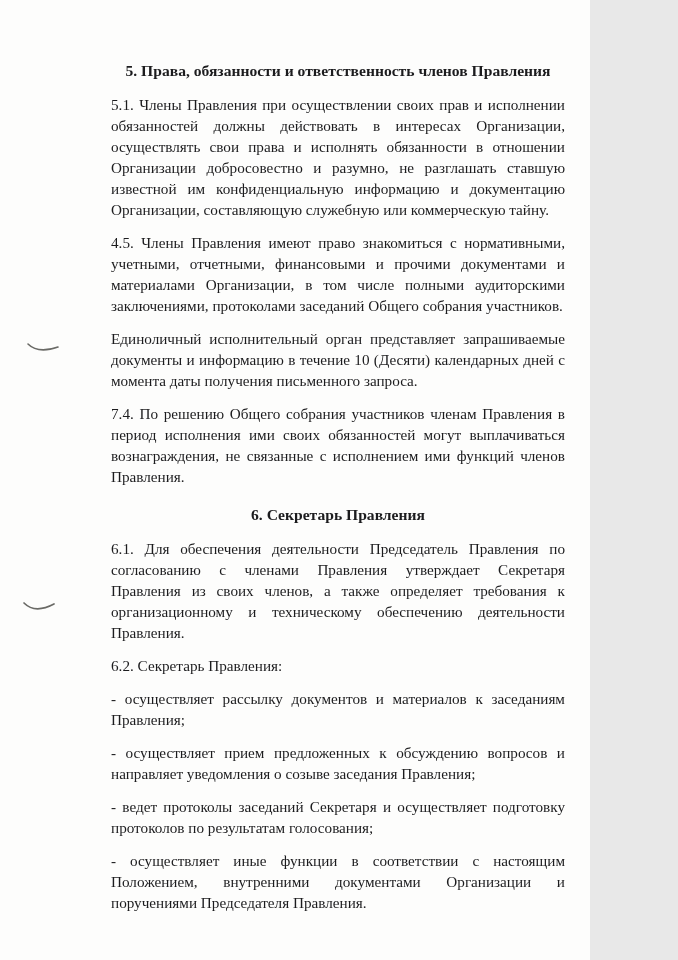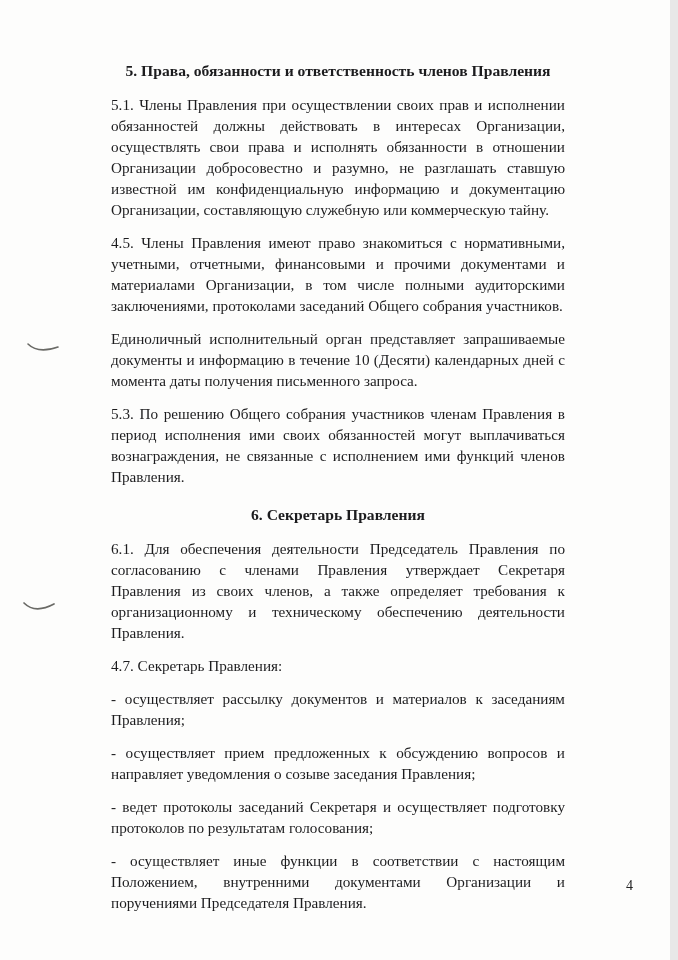--- a/index.html
+++ b/index.html
@@ -2,21 +2,21 @@
 <html lang="ru"><head>
 <meta charset="utf-8">
 <style>
   html, body {
     margin: 0;
     padding: 0;
     background: #e8e8e8;
   }
   .page {
     position: relative;
-    width: 670px;
+    width: 590px;
     height: 960px;
     background: #fdfdfc;
     overflow: hidden;
     font-family: "Liberation Serif", "DejaVu Serif", serif;
     color: #1c1c1e;
   }
   .content {
     position: absolute;
     left: 99px;
     top: 60px;
@@ -63,25 +63,25 @@
   <svg class="scan-artifact scan-artifact-2" width="34" height="20" viewBox="0 0 34 20">
     <path d="M2 7 Q 13 18 32 8" fill="none" stroke="#6a6a66" stroke-width="1.7" stroke-linecap="round"></path>
   </svg>
 
   <div class="content">
 
     <h2 class="section-heading">5. Права, обязанности и ответственность членов Правления</h2>
     <p class="para">5.1. Члены Правления при осуществлении своих прав и исполнении обязанностей должны действовать в интересах Организации, осуществлять свои права и исполнять обязанности в отношении Организации добросовестно и разумно, не разглашать ставшую известной им конфиденциальную информацию и документацию Организации, составляющую служебную или коммерческую тайну.</p>
     <p class="para">4.5. Члены Правления имеют право знакомиться с нормативными, учетными, отчетными, финансовыми и прочими документами и материалами Организации, в том числе полными аудиторскими заключениями, протоколами заседаний Общего собрания участников.</p>
     <p class="para">Единоличный исполнительный орган представляет запрашиваемые документы и информацию в течение 10 (Десяти) календарных дней с момента даты получения письменного запроса.</p>
-    <p class="para">5.3. По решению Общего собрания участников членам Правления в период исполнения ими своих обязанностей могут выплачиваться вознаграждения, не связанные с исполнением ими функций членов Правления.</p>
+    <p class="para">7.4. По решению Общего собрания участников членам Правления в период исполнения ими своих обязанностей могут выплачиваться вознаграждения, не связанные с исполнением ими функций членов Правления.</p>
 
     <h2 class="section-heading second">6. Секретарь Правления</h2>
     <p class="para">6.1. Для обеспечения деятельности Председатель Правления по согласованию с членами Правления утверждает Секретаря Правления из своих членов, а также определяет требования к организационному и техническому обеспечению деятельности Правления.</p>
-    <p class="para">4.7. Секретарь Правления:</p>
+    <p class="para">6.2. Секретарь Правления:</p>
     <p class="para">- осуществляет рассылку документов и материалов к заседаниям Правления;</p>
     <p class="para">- осуществляет прием предложенных к обсуждению вопросов и направляет уведомления о созыве заседания Правления;</p>
     <p class="para">- ведет протоколы заседаний Секретаря и осуществляет подготовку протоколов по результатам голосования;</p>
     <p class="para">- осуществляет иные функции в соответствии с настоящим Положением, внутренними документами Организации и поручениями Председателя Правления.</p>
 
   </div>
 
   <div class="page-number">4</div>
 
 </div>

